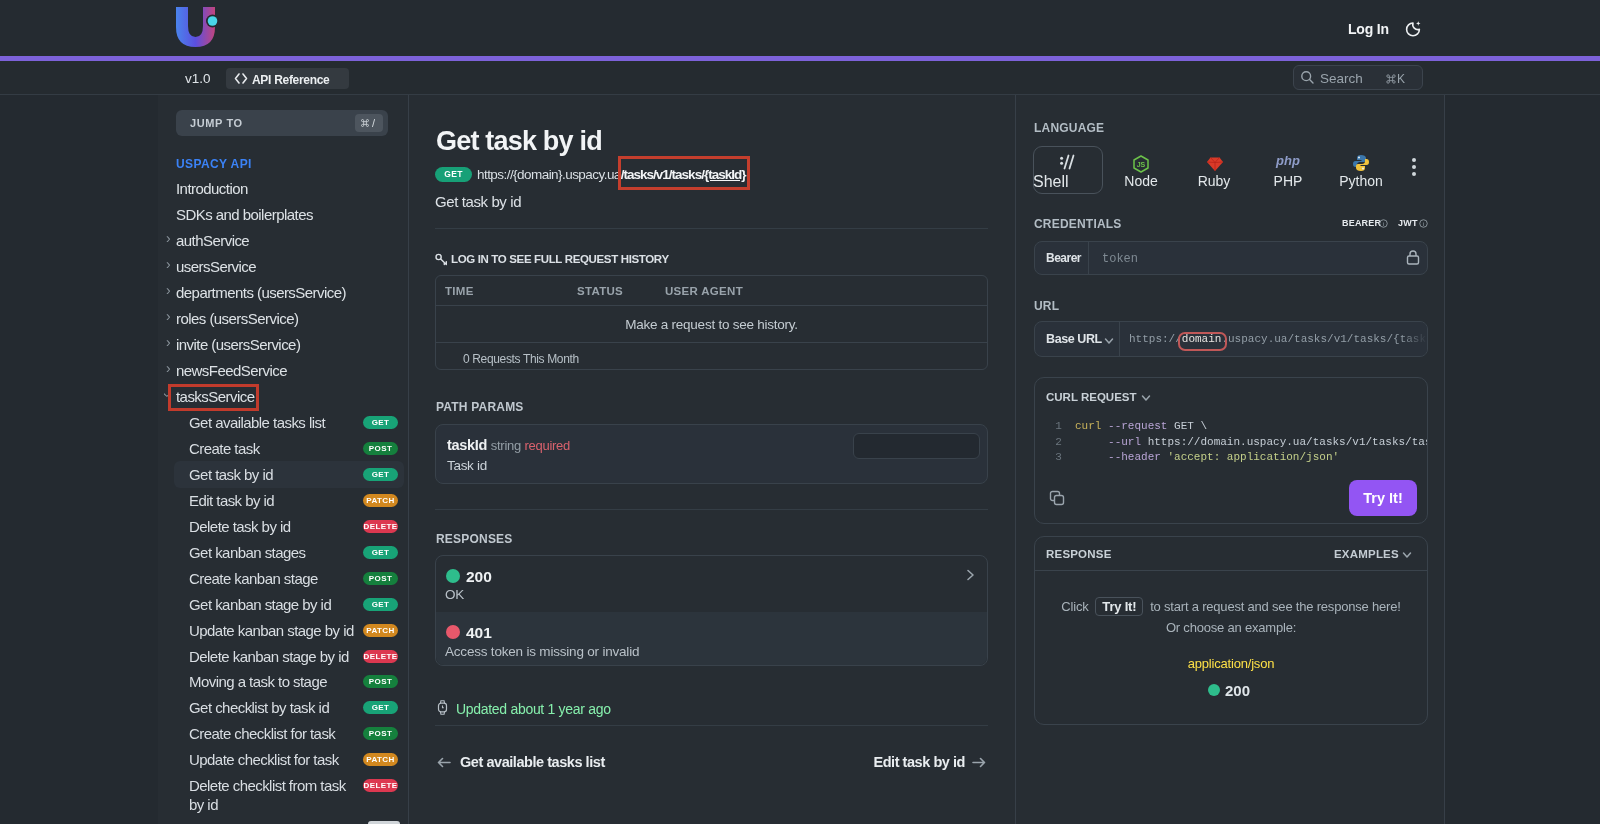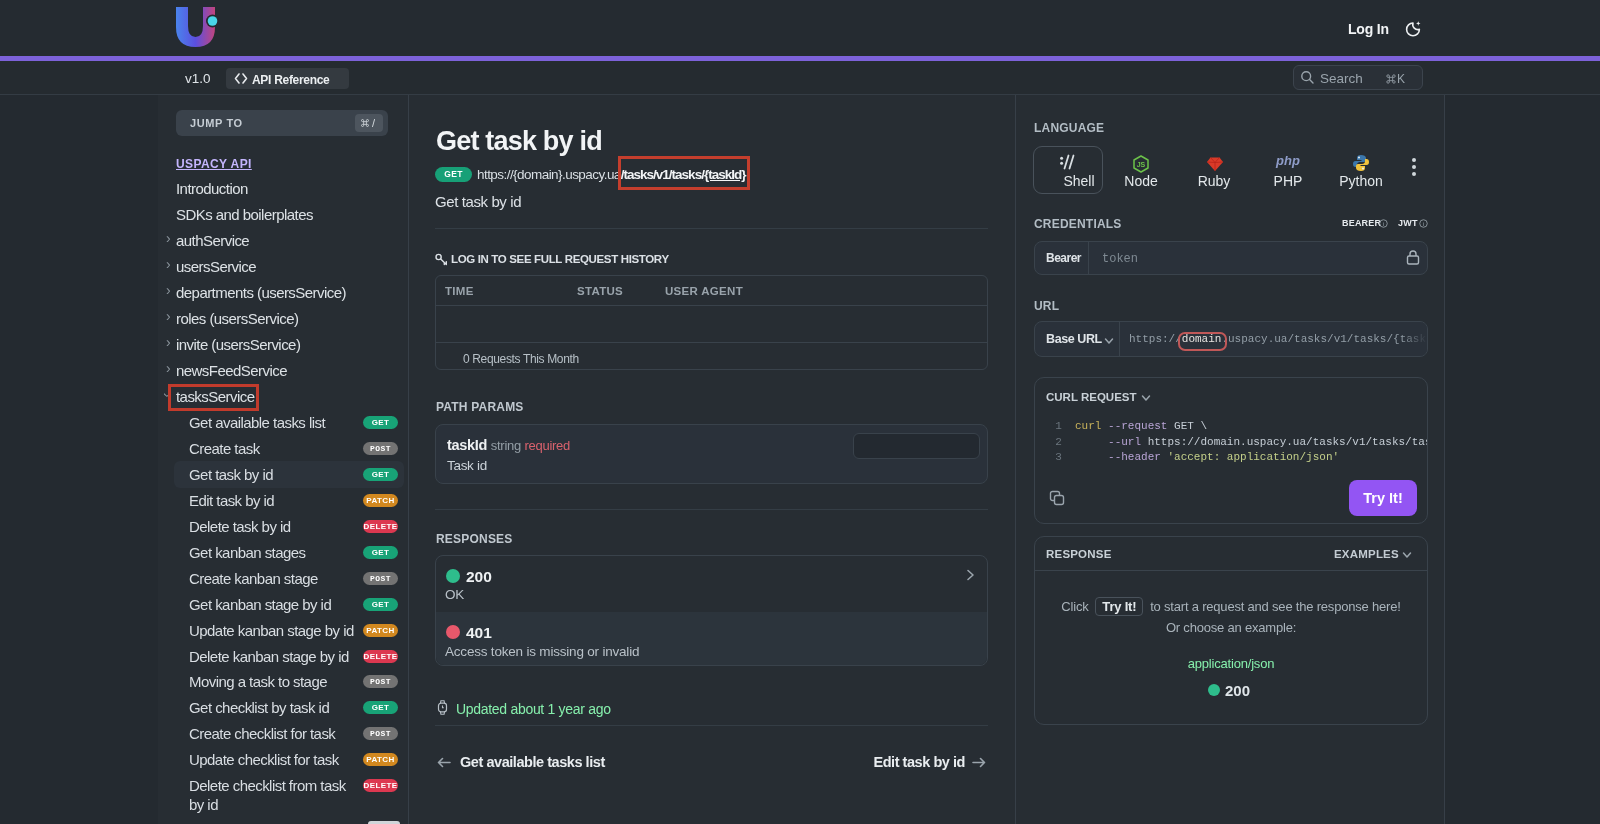--- a/index.html
+++ b/index.html
@@ -3,21 +3,21 @@
 <meta charset="utf-8">
 <style>
   * { margin:0; padding:0; box-sizing:border-box; }
   html,body { width:1600px; height:824px; overflow:hidden; background:#242a30; }
   body, .sans { font-family:"Liberation Sans", sans-serif; }
   .mono { font-family:"Liberation Mono", monospace; }
   .abs { position:absolute; }
   #root { position:relative; width:1600px; height:824px; overflow:hidden; background:#242a30; }
   .badge { position:absolute; height:13px; border-radius:7px; color:#fff; font-weight:bold; font-size:8px; letter-spacing:.4px; text-align:center; line-height:13.5px; width:35px; left:363px; }
   .bGET{ background:#18a377; }
-  .bPOST{ background:#737373;font-family:Liberation Mono, monospace; }
+  .bPOST{ background:#15803d; }
   .bPATCH{ background:#d2881f; }
   .bDELETE{ background:#dc3850; }
   .navitem { position:absolute; left:176px; font-size:15px; letter-spacing:-0.55px; color:#dde2e6; white-space:nowrap; }
   .subitem { position:absolute; left:189px; font-size:15px; letter-spacing:-0.55px; color:#d9dee3; white-space:nowrap; }
   .chev { position:absolute; left:166px; color:#8a949c; font-size:14px; }
   .panelbox { position:absolute; border:1px solid #3a434c; border-radius:10px; }
 </style>
 </head>
 <body>
 <div id="root">
@@ -68,21 +68,21 @@
   <div class="abs" id="right" style="left:1015px;top:95px;width:430px;height:729px;background:#272d33;border-left:1px solid #373f48;border-right:1px solid #373f48;"></div>
 
   <div class="abs" style="left:176px;top:110px;width:212px;height:26px;background:#3a424b;border-radius:6px;"></div>
   <div class="abs" style="left:190px;top:117px;font-size:11px;font-weight:bold;letter-spacing:.6px;color:#c6cdd4;">JUMP TO</div>
   <div class="abs" style="left:355px;top:114px;width:28px;height:18px;background:#4d555e;border-radius:4px;"></div>
   <svg class="abs" style="left:360px;top:118px" width="10" height="10" viewBox="0 0 16 16">
     <path d="M5.8 5.8 H10.2 V10.2 H5.8 Z M5.8 5.8 H4 A1.7 1.7 0 1 1 5.8 4 Z M10.2 5.8 V4 A1.7 1.7 0 1 1 12 5.8 Z M10.2 10.2 H12 A1.7 1.7 0 1 1 10.2 12 Z M5.8 10.2 V12 A1.7 1.7 0 1 1 4 10.2 Z" stroke="#d4dade" stroke-width="1.3" fill="none"></path>
   </svg>
   <div class="abs" style="left:372px;top:117px;font-size:11px;color:#d4dade;">/</div>
 
-  <div class="abs" style="left:176px;top:157px;font-size:12px;font-weight:bold;letter-spacing:.4px;color:#c4b5fd;text-decoration:underline;">USPACY API</div>
+  <div class="abs" style="left:176px;top:157px;font-size:12px;font-weight:bold;letter-spacing:.4px;color:#3b82f6;">USPACY API</div>
 
   <div class="navitem" style="top:180px;">Introduction</div>
   <div class="navitem" style="top:206px;">SDKs and boilerplates</div>
   <div class="chev" style="top:230px;">›</div>
     <div class="navitem" style="top:232px;">authService</div>
   <div class="chev" style="top:256px;">›</div>
     <div class="navitem" style="top:258px;">usersService</div>
   <div class="chev" style="top:282px;">›</div>
     <div class="navitem" style="top:284px;">departments (usersService)</div>
   <div class="chev" style="top:308px;">›</div>
@@ -143,20 +143,21 @@
     <circle cx="4.6" cy="5" r="2.6" stroke="#dce1e6" stroke-width="1.4" fill="none"></circle>
     <path d="M6.7 6.9 L12.3 12.4 M12.3 12.4 L12.3 9.6 M10.3 10.5 L10.3 12.6" stroke="#dce1e6" stroke-width="1.4" fill="none" stroke-linecap="round"></path>
   </svg>
   <div class="abs" style="left:451px;top:253px;font-size:11.5px;font-weight:bold;letter-spacing:-0.35px;color:#dce1e6;">LOG IN TO SEE FULL REQUEST HISTORY</div>
 
   <div class="abs" style="left:435px;top:275px;width:553px;height:95px;border:1px solid #39424b;border-radius:6px;"></div>
   <div class="abs" style="left:445px;top:285px;font-size:11.5px;font-weight:bold;letter-spacing:.3px;color:#99a3ab;">TIME</div>
   <div class="abs" style="left:577px;top:285px;font-size:11.5px;font-weight:bold;letter-spacing:.3px;color:#99a3ab;">STATUS</div>
   <div class="abs" style="left:665px;top:285px;font-size:11.5px;font-weight:bold;letter-spacing:.3px;color:#99a3ab;">USER AGENT</div>
   <div class="abs" style="left:435px;top:305px;width:553px;height:1px;background:#39424b;"></div>
+  <div class="abs" style="left:435px;top:317px;width:553px;text-align:center;font-size:13.5px;letter-spacing:-0.25px;color:#c4ccd2;">Make a request to see history.</div>
   <div class="abs" style="left:435px;top:342px;width:553px;height:1px;background:#39424b;"></div>
   <div class="abs" style="left:463px;top:352px;font-size:12px;letter-spacing:-0.35px;color:#b7c0c7;">0 Requests This Month</div>
 
   <div class="abs" style="left:436px;top:400px;font-size:12px;font-weight:bold;letter-spacing:.2px;color:#c0c8cf;">PATH PARAMS</div>
   <div class="abs" style="left:435px;top:424px;width:553px;height:60px;background:#2a313a;border:1px solid #39424b;border-radius:8px;"></div>
   <div class="abs" style="left:447px;top:437px;font-size:14.5px;letter-spacing:-0.3px;color:#eef1f3;"><b>taskId</b>&nbsp;<span style="font-size:13px;color:#949ea6;">string</span>&nbsp;<span style="font-size:13px;color:#d9626d;">required</span></div>
   <div class="abs" style="left:447px;top:458px;font-size:13.5px;letter-spacing:-0.3px;color:#ccd3d9;">Task id</div>
   <div class="abs" style="left:853px;top:433px;width:127px;height:26px;background:#232930;border:1px solid #39424b;border-radius:6px;"></div>
 
   <div class="abs" style="left:435px;top:509px;width:553px;height:1px;background:#343d45;"></div>
@@ -195,21 +196,21 @@
   <div class="abs" style="left:618px;top:156px;width:132px;height:34px;border:3px solid #c43e2d;"></div>
 
   <div class="abs" style="left:1034px;top:121px;font-size:12px;font-weight:bold;letter-spacing:.2px;color:#b3bdc5;">LANGUAGE</div>
 
   <div class="abs" style="left:1033px;top:146px;width:70px;height:48px;border:1px solid #49525b;border-radius:9px;"></div>
   <svg class="abs" style="left:1059px;top:154px" width="18" height="16" viewBox="0 0 18 16">
     <circle cx="2.6" cy="4.2" r="1.5" fill="#d7dde1"></circle>
     <circle cx="2.6" cy="9.2" r="1.5" fill="#d7dde1"></circle>
     <path d="M9.5 1.5 L5.5 14.5 M14.5 1.5 L10.5 14.5" stroke="#d7dde1" stroke-width="1.8" stroke-linecap="round"></path>
   </svg>
-  <div class="abs" style="left:1033px;top:173px;width:92px;text-align:center;font-size:14px;color:#e3e8eb;">Shell</div>
+  <div class="abs" style="left:1033px;top:173px;width:70px;text-align:left;font-size:16px;color:#e3e8eb;">Shell</div>
 
   <svg class="abs" style="left:1132px;top:155px" width="18" height="18" viewBox="0 0 18 18">
     <polygon points="9,1 16,5 16,13 9,17 2,13 2,5" stroke="#6cc24a" stroke-width="1.5" fill="none" stroke-linejoin="round"></polygon>
     <text x="9" y="12" text-anchor="middle" font-size="7" font-weight="bold" fill="#6cc24a" font-family="Liberation Sans, sans-serif">JS</text>
   </svg>
   <div class="abs" style="left:1106px;top:173px;width:70px;text-align:center;font-size:14px;color:#e3e8eb;">Node</div>
 
   <svg class="abs" style="left:1206px;top:155px" width="18" height="18" viewBox="0 0 18 18">
     <path d="M4.5 2.5 L13.5 2.5 L17 7 L9 16 L1 7 Z" fill="#d93a28"></path>
     <path d="M4.5 2.5 L9 7.5 L13.5 2.5 M1 7 L9 7.5 L17 7 M9 7.5 L9 16" stroke="#b7241a" stroke-width="0.8" fill="none"></path>
@@ -285,17 +286,17 @@
   <div class="panelbox" style="left:1034px;top:536px;width:394px;height:189px;"></div>
   <div class="abs" style="left:1046px;top:548px;font-size:11.5px;font-weight:bold;letter-spacing:.2px;color:#c9d1d7;">RESPONSE</div>
   <div class="abs" style="left:1334px;top:548px;font-size:11.5px;font-weight:bold;letter-spacing:.2px;color:#c3cbd2;">EXAMPLES</div>
   <svg class="abs" style="left:1402px;top:551px" width="10" height="8" viewBox="0 0 10 8">
       <path d="M1.5 2 L5 6 L8.5 2" stroke="#9aa4ac" stroke-width="1.5" fill="none" stroke-linecap="round" stroke-linejoin="round"></path>
     </svg>
   <div class="abs" style="left:1034px;top:570px;width:394px;height:1px;background:#3a434c;"></div>
 
   <div class="abs" style="left:1034px;top:620px;width:394px;text-align:center;font-size:13px;letter-spacing:-0.2px;color:#a9b3bb;">Or choose an example:</div>
   <div class="abs" style="left:1034px;top:599px;width:394px;text-align:center;font-size:13px;letter-spacing:-0.2px;color:#a9b3bb;">Click&nbsp; <span style="border:1px solid #49525b;border-radius:4px;padding:1px 6px;font-weight:bold;color:#e3e8eb;">Try It!</span> &nbsp;to start a request and see the response here!</div>
-  <div class="abs" style="left:1034px;top:656px;width:394px;text-align:center;font-size:13px;letter-spacing:-0.2px;color:#86efac;">application/json</div>
+  <div class="abs" style="left:1034px;top:656px;width:394px;text-align:center;font-size:13px;letter-spacing:-0.2px;color:#fde047;">application/json</div>
   <div class="abs" style="left:1208px;top:684px;width:12px;height:12px;border-radius:50%;background:#2ebd8c;"></div>
   <div class="abs" style="left:1225px;top:682px;font-size:15px;font-weight:bold;color:#dfe5e9;">200</div>
 
 </div>
 
 </body></html>

